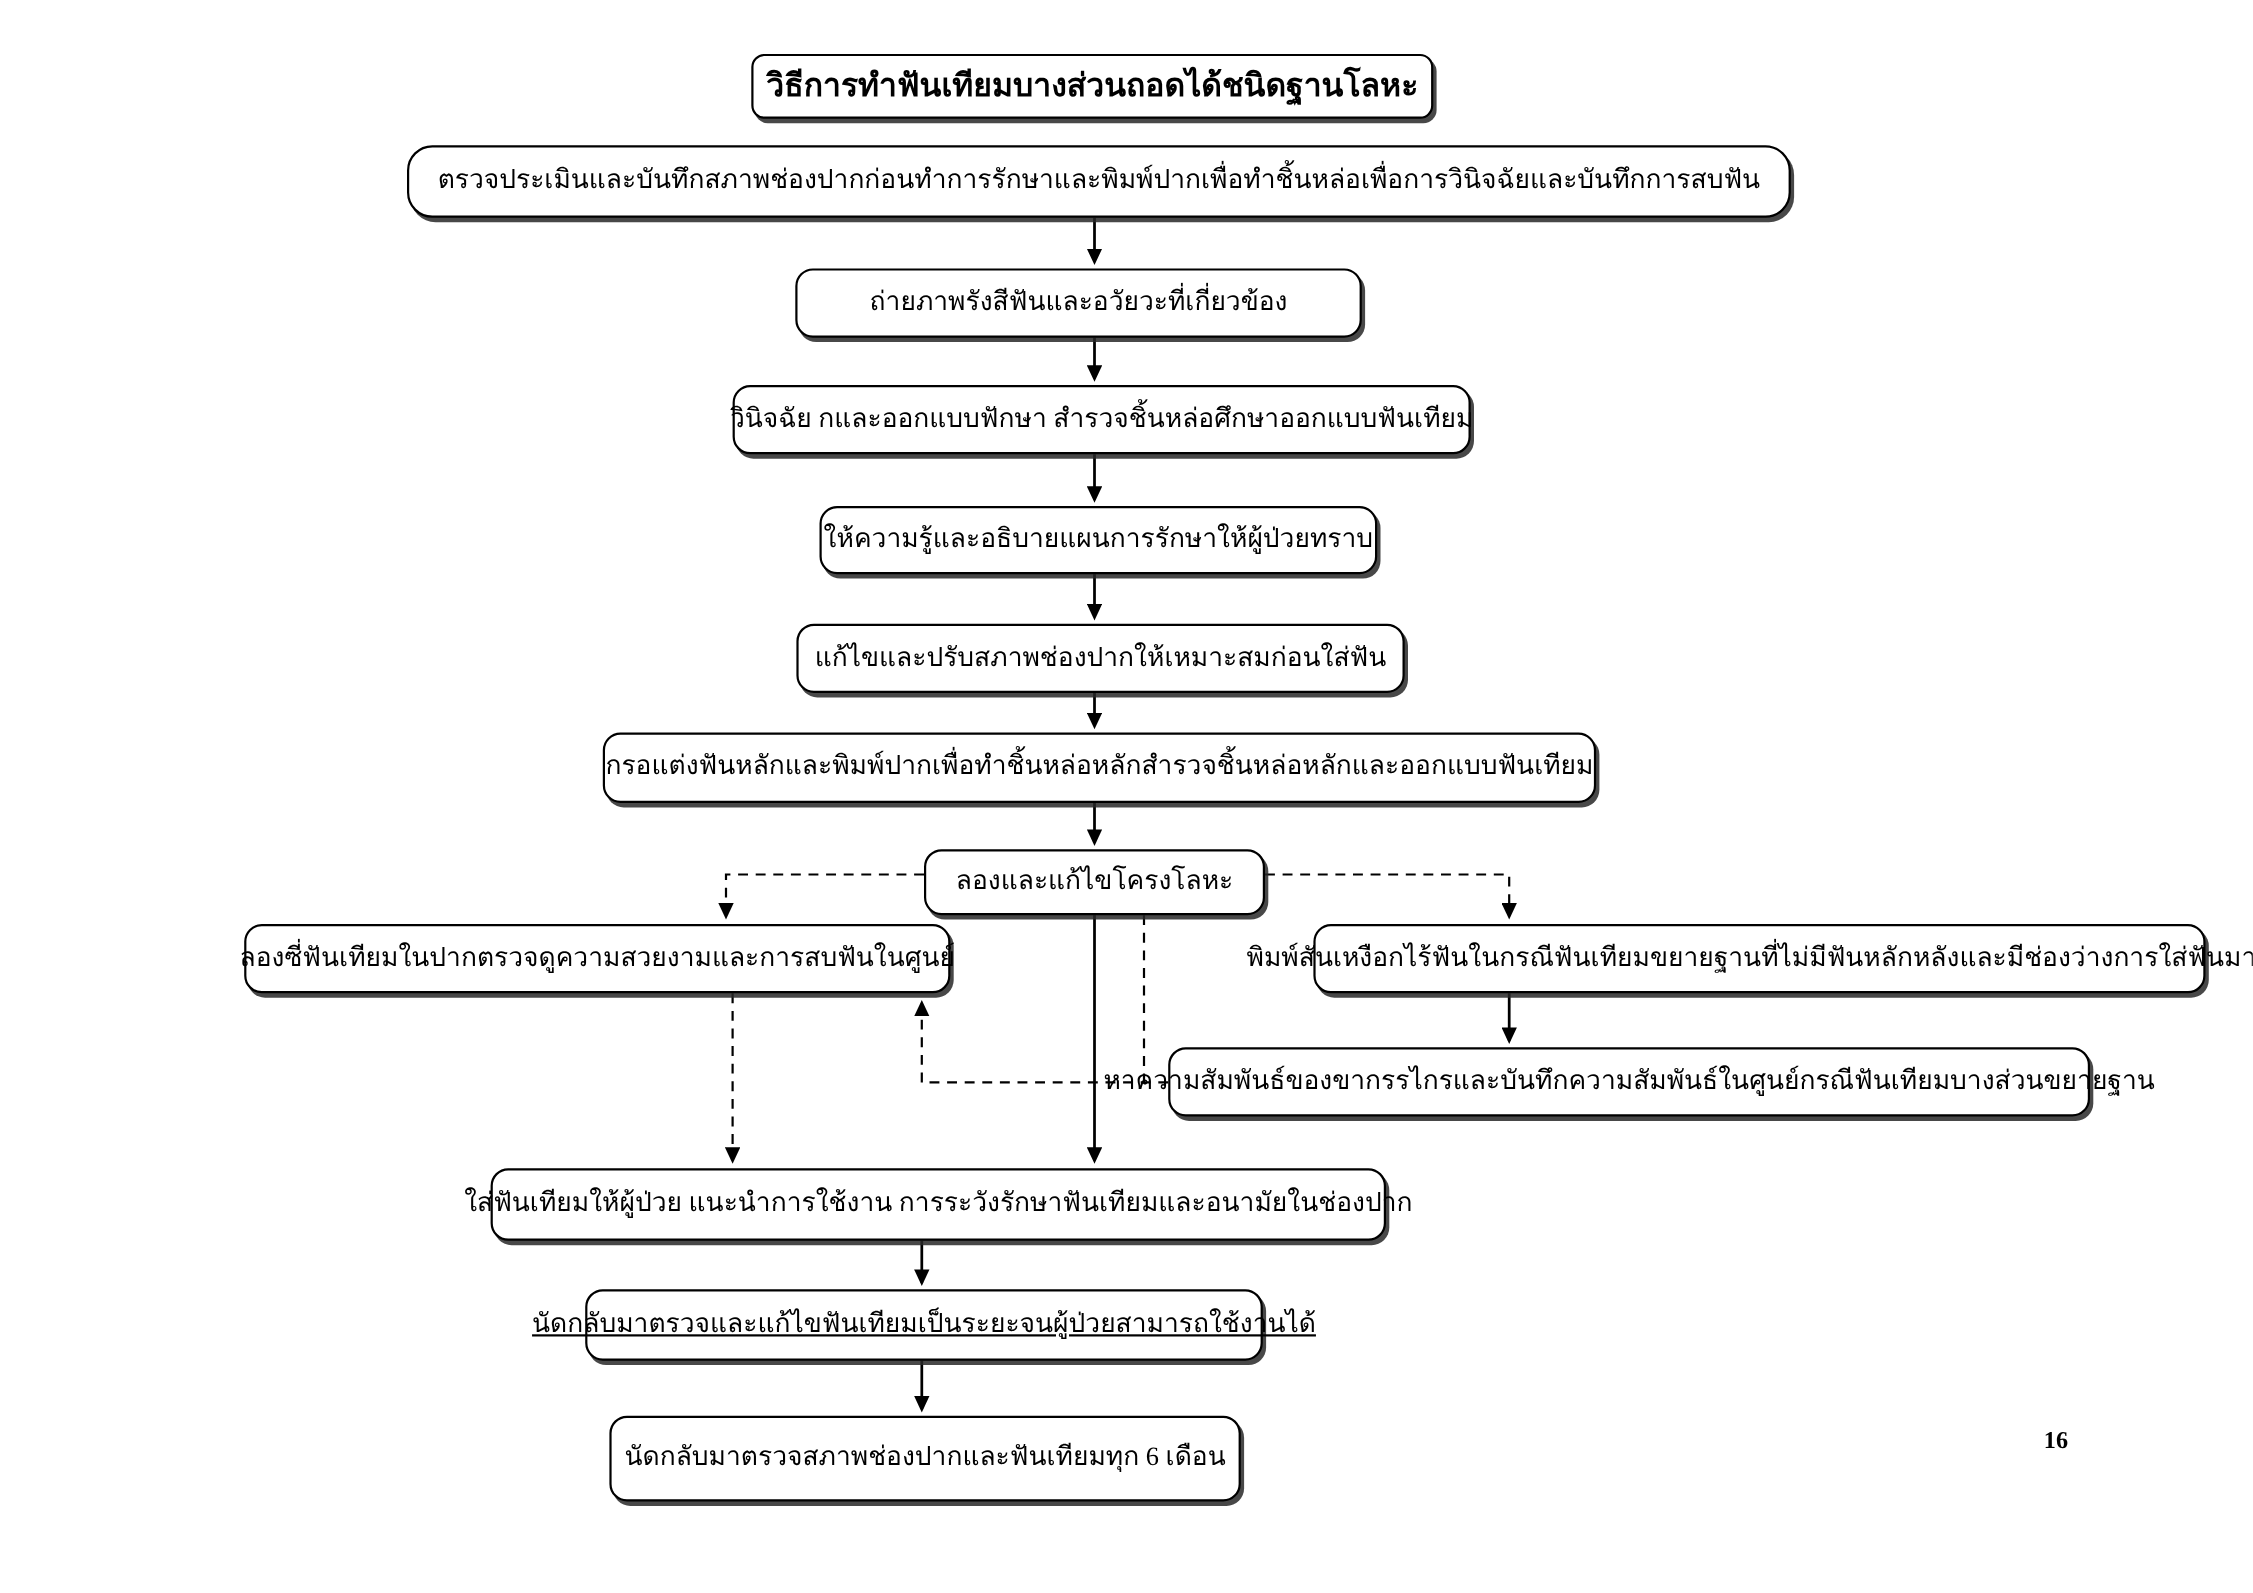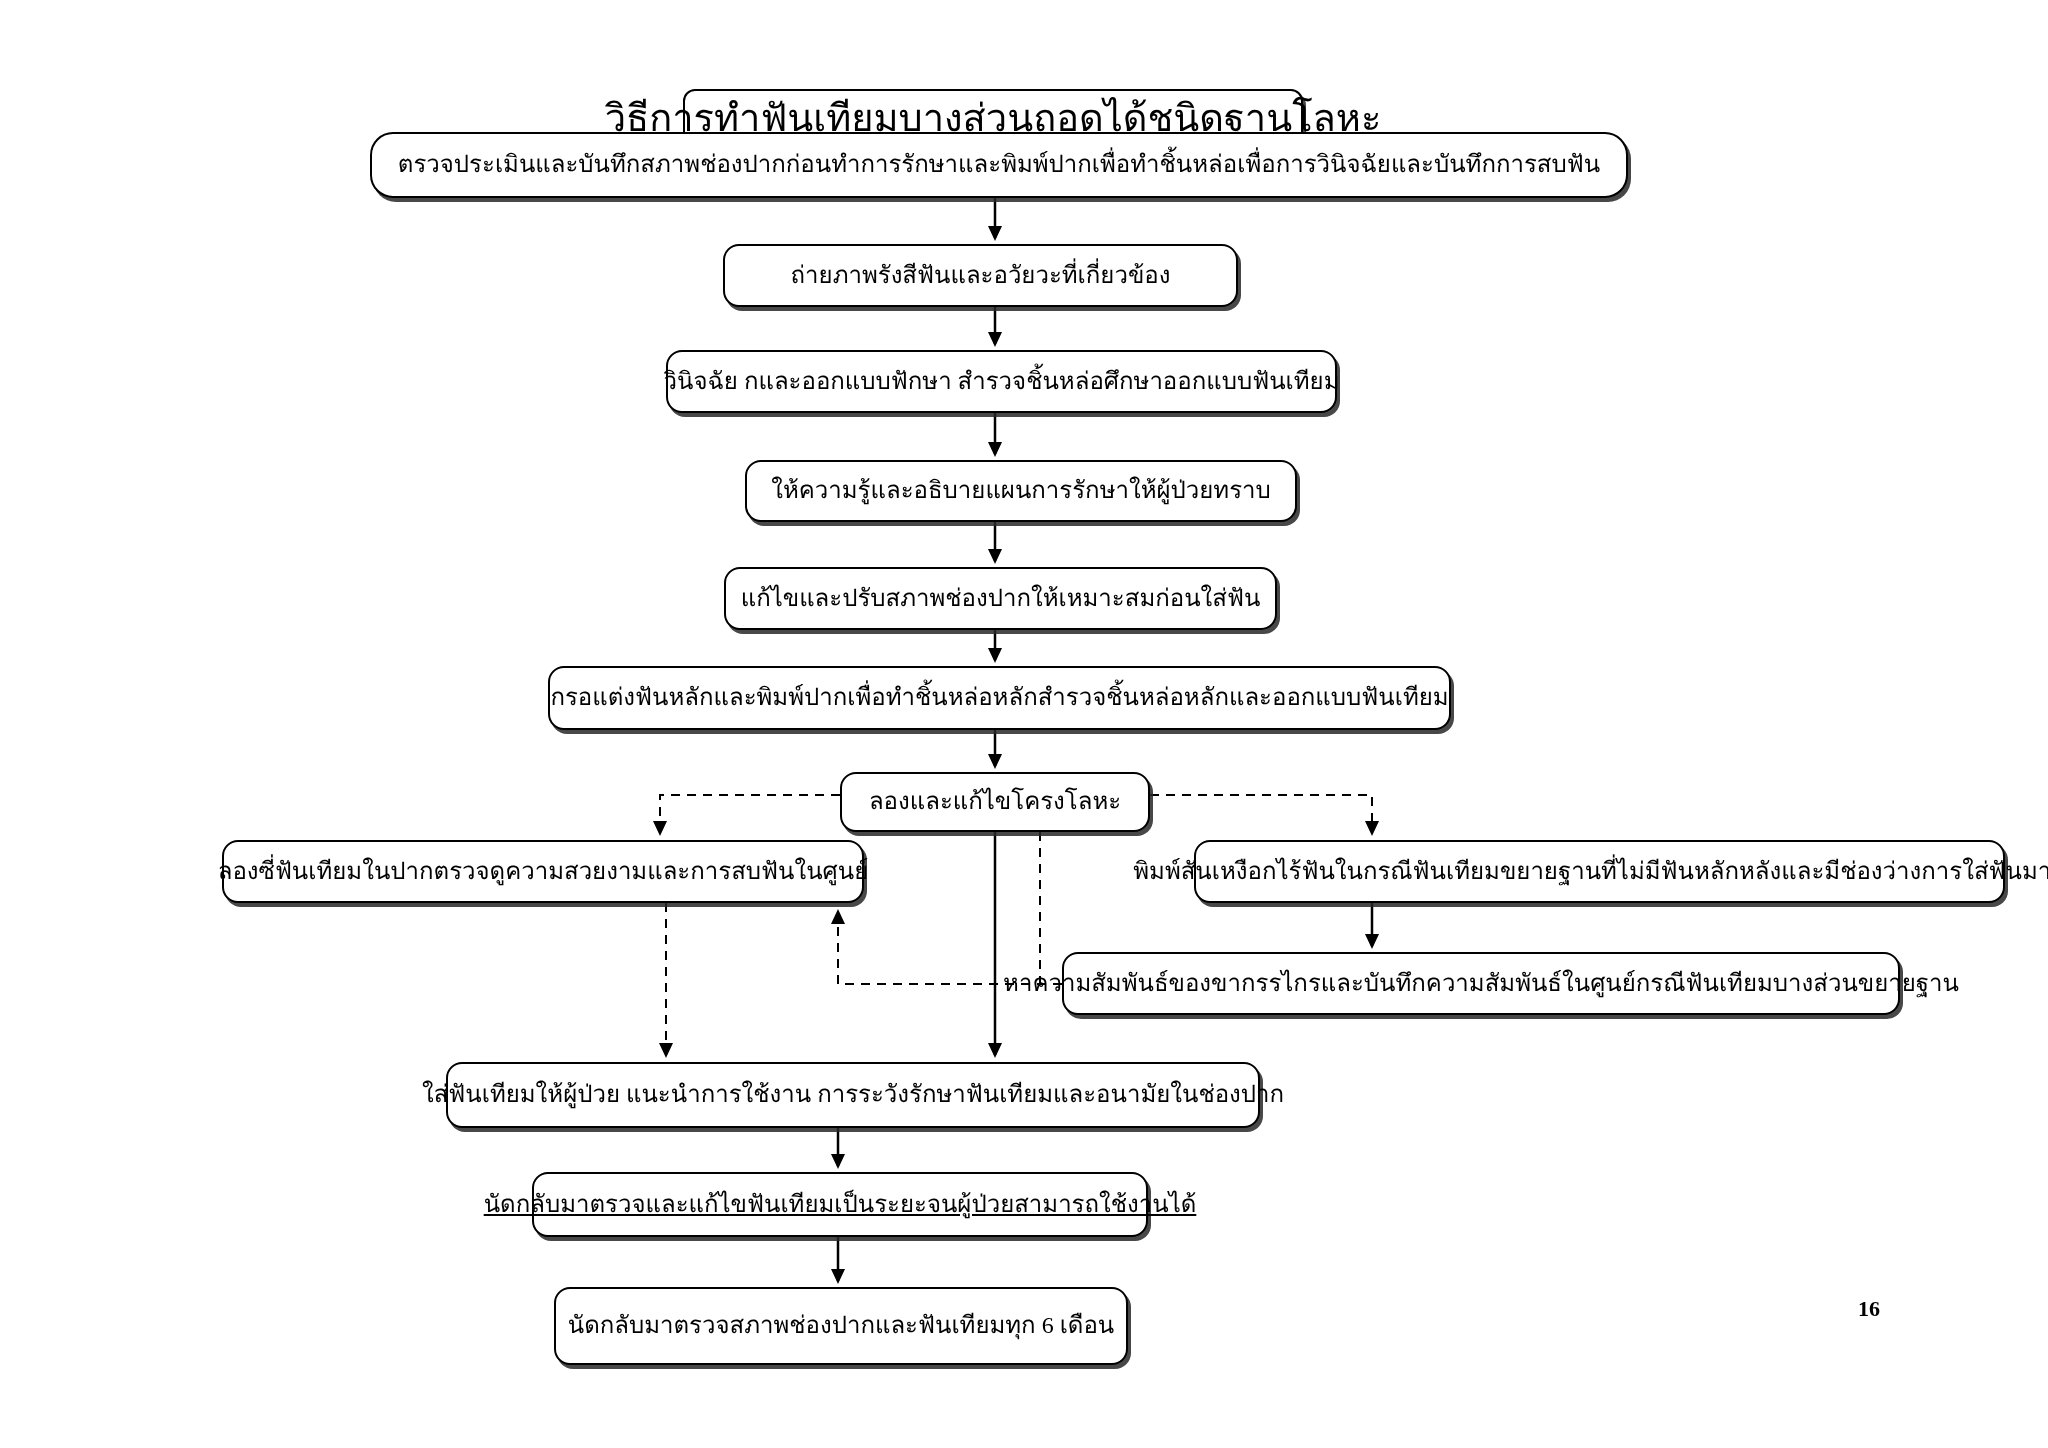--- a/index.html
+++ b/index.html
@@ -31,31 +31,30 @@
     align-items: center;
     justify-content: center;
     text-align: center;
     font-size: 24px;
     line-height: 1.15;
     white-space: nowrap;
     box-shadow: 3px 4px 0px rgba(40,40,40,0.85);
     z-index: 2;
   }
   .node.title-node {
-    font-weight: normal;
-    font-size: 38px;
+    font-weight: bold;
+    font-size: 29px;
     border-radius: 12px;
-    margin-top: 40px;
   }
   
   #t0  { left: 683px;  top: 49px;   width: 620px;  height: 59px; }
   #n1  { left: 370px;  top: 132px;  width: 1258px; height: 66px; border-radius: 23px; }
   #n2  { left: 723px;  top: 244px;  width: 515px;  height: 63px; }
   #n3  { left: 666px;  top: 350px;  width: 671px;  height: 63px; }
-  #n4  { left: 745px;  top: 460px;  width: 552px;  height: 62px; }
+  #n4  { left: 745px;  top: 460px;  width: 507px;  height: 62px; }
   #n5  { left: 724px;  top: 567px;  width: 553px;  height: 63px; }
   #n6  { left: 548px;  top: 666px;  width: 903px;  height: 64px; }
   #n7  { left: 840px;  top: 772px;  width: 310px;  height: 60px; }
   #n8  { left: 222px;  top: 840px;  width: 642px;  height: 63px; }
   #n9  { left: 1194px; top: 840px;  width: 811px;  height: 63px; }
   #n10 { left: 1062px; top: 952px;  width: 838px;  height: 63px; }
   #n11 { left: 446px;  top: 1062px; width: 814px;  height: 66px; }
   #n12 { left: 532px;  top: 1172px; width: 616px;  height: 65px; text-decoration: underline; }
   #n13 { left: 554px;  top: 1287px; width: 574px;  height: 78px; }
   .page-number {

